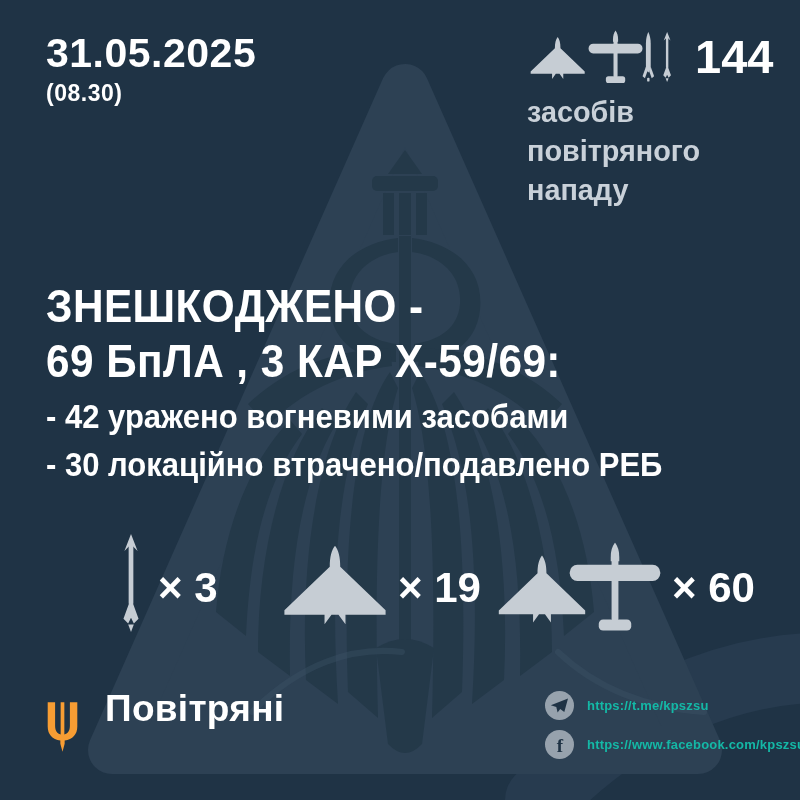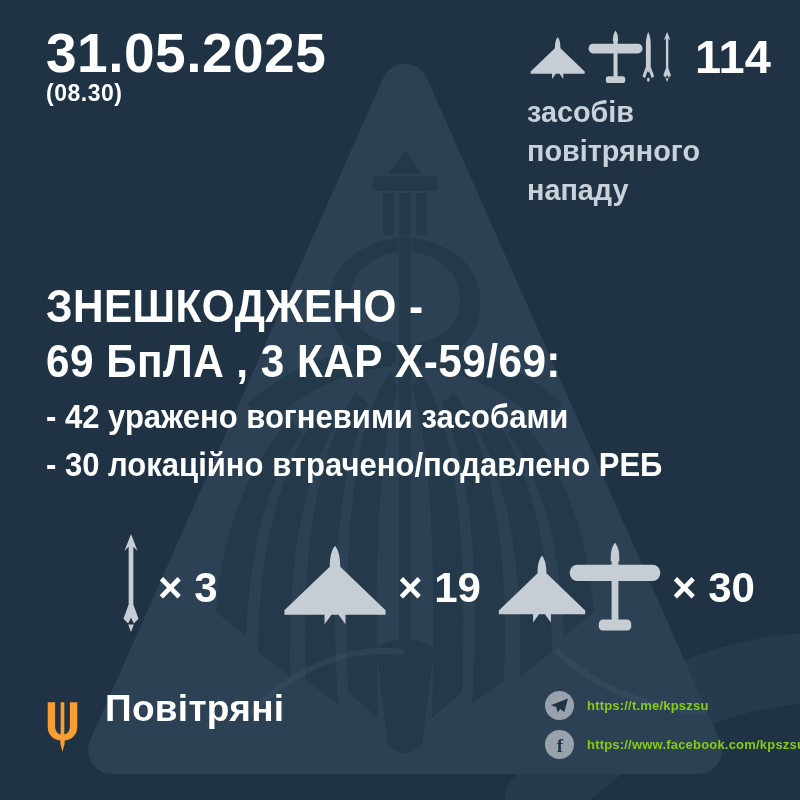--- a/index.html
+++ b/index.html
@@ -6,21 +6,21 @@
   .poster{
     position:relative;width:800px;height:800px;overflow:hidden;
     background:#1f3345;
     font-family:"Liberation Sans",sans-serif;
     color:#ffffff;
   }
   .watermark{position:absolute;inset:0;pointer-events:none;}
 
   
   .date-block{position:absolute;left:46px;top:30px;}
-  .date-value{font-size:55px;font-weight:800;letter-spacing:.5px;line-height:46px;}
+  .date-value{font-size:41px;font-weight:800;letter-spacing:.5px;line-height:46px;}
   .date-time{font-size:23px;font-weight:700;margin-top:4px;letter-spacing:.5px;}
 
   
   .attack-summary{position:absolute;left:527px;top:30px;width:260px;}
   .summary-row{display:flex;align-items:center;gap:16px;}
   .threat-icons{width:152px;height:54px;flex:0 0 auto;}
   .attack-count{font-size:47px;font-weight:800;line-height:50px;}
   .attack-label{margin-top:8px;font-size:30px;line-height:39px;font-weight:700;color:#c9d1d9;
     transform:scaleX(.96);transform-origin:left top;}
 
@@ -41,21 +41,21 @@
   .cnt-1{left:158px;} .cnt-2{left:398px;} .cnt-3{left:672px;}
 
   
   .brand{position:absolute;left:44px;top:688px;display:flex;gap:24px;align-items:flex-start;}
   .trident{width:37px;height:78px;flex:0 0 auto;}
   .brand-name{font-size:37px;line-height:41px;font-weight:700;letter-spacing:.3px;}
 
   .social{position:absolute;left:545px;top:690px;}
   .social-row{display:flex;align-items:center;gap:13px;height:30px;margin-bottom:9px;}
   .social-circle{width:29px;height:29px;flex:0 0 auto;}
-  .social-url{font-size:13px;font-weight:700;color:#84cc16;letter-spacing:.2px;}
+  .social-url{font-size:13px;font-weight:700;color:#14b8a6;letter-spacing:.2px;}
 </style>
 </head>
 <body>
 
 <svg width="0" height="0" style="position:absolute" aria-hidden="true">
   <defs>
     <symbol id="ic-shahed" viewBox="0 0 120 94">
       <path fill="currentColor" d="M60 2 C64 7 66 15 66 26 L118 76 L118 81 L72 81 L72 92 L64 81 L56 81 L48 92 L48 81 L2 81 L2 76 L54 26 C54 15 56 7 60 2 Z"></path>
     </symbol>
     <symbol id="ic-uav" viewBox="0 0 110 104">
@@ -135,21 +135,21 @@
         <g>
             <use href="#ic-uav" x="60" y="0" width="58" height="56"></use>
           </g>
         <g>
             <use href="#ic-missile" x="116" y="2" width="14" height="52"></use>
           </g>
         <g>
             <use href="#ic-missile2" x="136" y="2" width="13" height="52"></use>
           </g>
       </svg>
-      <div class="attack-count">114</div>
+      <div class="attack-count">144</div>
     </div>
     <div class="attack-label">
       <div>засобів</div>
       <div>повітряного</div>
       <div>нападу</div>
     </div>
   </div>
 
   <div class="headline">
     <div>ЗНЕШКОДЖЕНО -</div>
@@ -171,21 +171,21 @@
         <use href="#ic-shahed"></use>
       </svg>
     <div class="tally-count cnt-2">× 19</div>
 
     <svg class="tally-icon ic-shahed-s" viewBox="0 0 120 94">
         <use href="#ic-shahed"></use>
       </svg>
     <svg class="tally-icon ic-uav-b" viewBox="0 0 110 104">
         <use href="#ic-uav"></use>
       </svg>
-    <div class="tally-count cnt-3">× 30</div>
+    <div class="tally-count cnt-3">× 60</div>
   </div>
 
   <div class="brand">
     <svg class="trident" viewBox="0 0 60 84">
       <path fill="#f79d33" d="M6 2 H18 V40 C18 48.5 21.5 52.5 27 54 V2 H33 V54 C38.5 52.5 42 48.5 42 40 V2 H54 V41 C54 54 46.5 61.5 33.5 64 L33.5 69 L30 82 L26.5 69 L26.5 64 C13.5 61.5 6 54 6 41 Z"></path>
     </svg>
     <div class="brand-name">
       <div>Повітряні</div>
     </div>
   </div>

